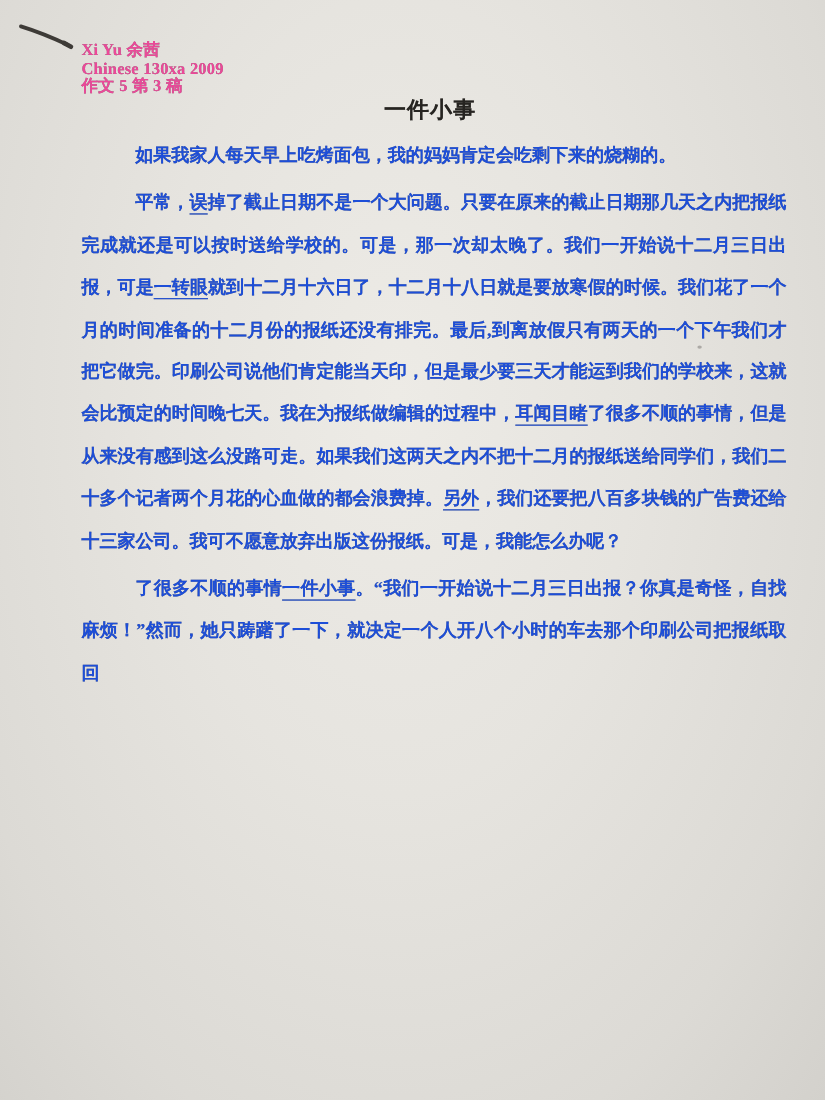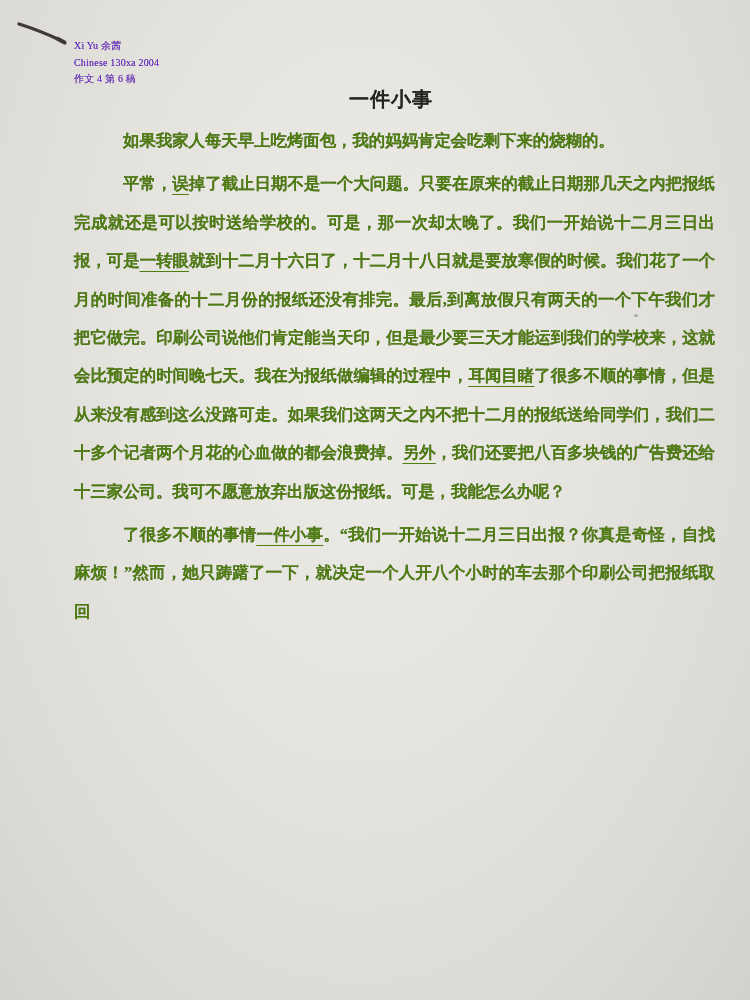--- a/index.html
+++ b/index.html
@@ -9,45 +9,45 @@
     overflow: hidden;
     background: radial-gradient(ellipse at 48% 36%, #edebe6 0%, #e6e4df 40%, #dcdad5 78%, #d3d1cc 100%);
     font-family: "Liberation Serif", "DejaVu Serif", serif;
     color: #282623;
   }
   .pen-mark {
     position: absolute; left: 0; top: 0;
   }
   .doc-header {
     position: absolute; left: 74px; top: 38px;
-    font-size: 10px; font-weight: normal;
+    font-size: 15px; font-weight: bold;
     line-height: 16.5px;
     letter-spacing: 0.2px;
-    color: #6d28d9;
+    color: #ec4899;
     text-shadow: 0 0 0.5px rgba(43,41,38,0.6);
   }
   .essay-title {
     position: absolute; top: 86px; left: 0;
     width: 750px; margin: 0;
     text-align: center;
     font-size: 20px; font-weight: bold;
     letter-spacing: 1px;
     transform: translateX(16px);
     color: #262421;
     text-shadow: 0 0 0.5px rgba(38,36,33,0.6);
   }
   .essay-body {
     position: absolute; left: 74px; top: 122px;
     width: 641px;
     font-size: 16.4px;
     line-height: 38.4px;
     font-weight: 600;
     text-align: justify;
     text-justify: inter-character;
-    color: #4d7c0f;
+    color: #1d4ed8;
     text-shadow: 0 0 0.6px rgba(43,40,37,0.55);
   }
   .essay-body p {
     margin: 0 0 5px 0;
     text-indent: 49px;
   }
   .essay-body .u {
     text-decoration: underline;
     text-decoration-thickness: 1.4px;
     text-underline-offset: 5px;
@@ -62,22 +62,22 @@
 </head>
 <body>
 
 <svg class="pen-mark" width="90" height="60" viewBox="0 0 90 60" aria-hidden="true">
   <path d="M19 24 Q 40 30.5 62 41" fill="none" stroke="#3e3b37" stroke-width="3.4" stroke-linecap="round"></path>
   <path d="M58 39 L 64.5 42.5" fill="none" stroke="#3e3b37" stroke-width="4.2" stroke-linecap="round"></path>
 </svg>
 
 <div class="doc-header">
   <div>Xi Yu 余茜</div>
-  <div>Chinese 130xa 2004</div>
-  <div>作文 4 第 6 稿</div>
+  <div>Chinese 130xa 2009</div>
+  <div>作文 5 第 3 稿</div>
 </div>
 
 <h1 class="essay-title">一件小事</h1>
 
 <div class="essay-body">
     <p><span>如果我家人每天早上吃烤面包，我的妈妈肯定会吃剩下来的烧糊的。</span></p>
     <p><span>平常，</span><span class="u">误</span><span>掉了截止日期不是一个大问题。只要在原来的截止日期那几天之内把报纸完成就还是可以按时送给学校的。可是，那一次却太晚了。我们一开始说十二月三日出报，可是</span><span class="u">一转眼</span><span>就到十二月十六日了，十二月十八日就是要放寒假的时候。我们花了一个月的时间准备的十二月份的报纸还没有排完。最后,到离放假只有两天的一个下午我们才把它做完。印刷公司说他们肯定能当天印，但是最少要三天才能运到我们的学校来，这就会比预定的时间晚七天。我在为报纸做编辑的过程中，</span><span class="u">耳闻目睹</span><span>了很多不顺的事情，但是从来没有感到这么没路可走。如果我们这两天之内不把十二月的报纸送给同学们，我们二十多个记者两个月花的心血做的都会浪费掉。</span><span class="u">另外</span><span>，我们还要把八百多块钱的广告费还给十三家公司。我可不愿意放弃出版这份报纸。可是，我能怎么办呢？</span></p>
     <p><span>了很多不顺的事情</span><span class="u">一件小事</span><span>。“我们一开始说十二月三日出报？你真是奇怪，自找麻烦！”然而，她只踌躇了一下，就决定一个人开八个小时的车去那个印刷公司把报纸取回</span></p>
   </div>
 

